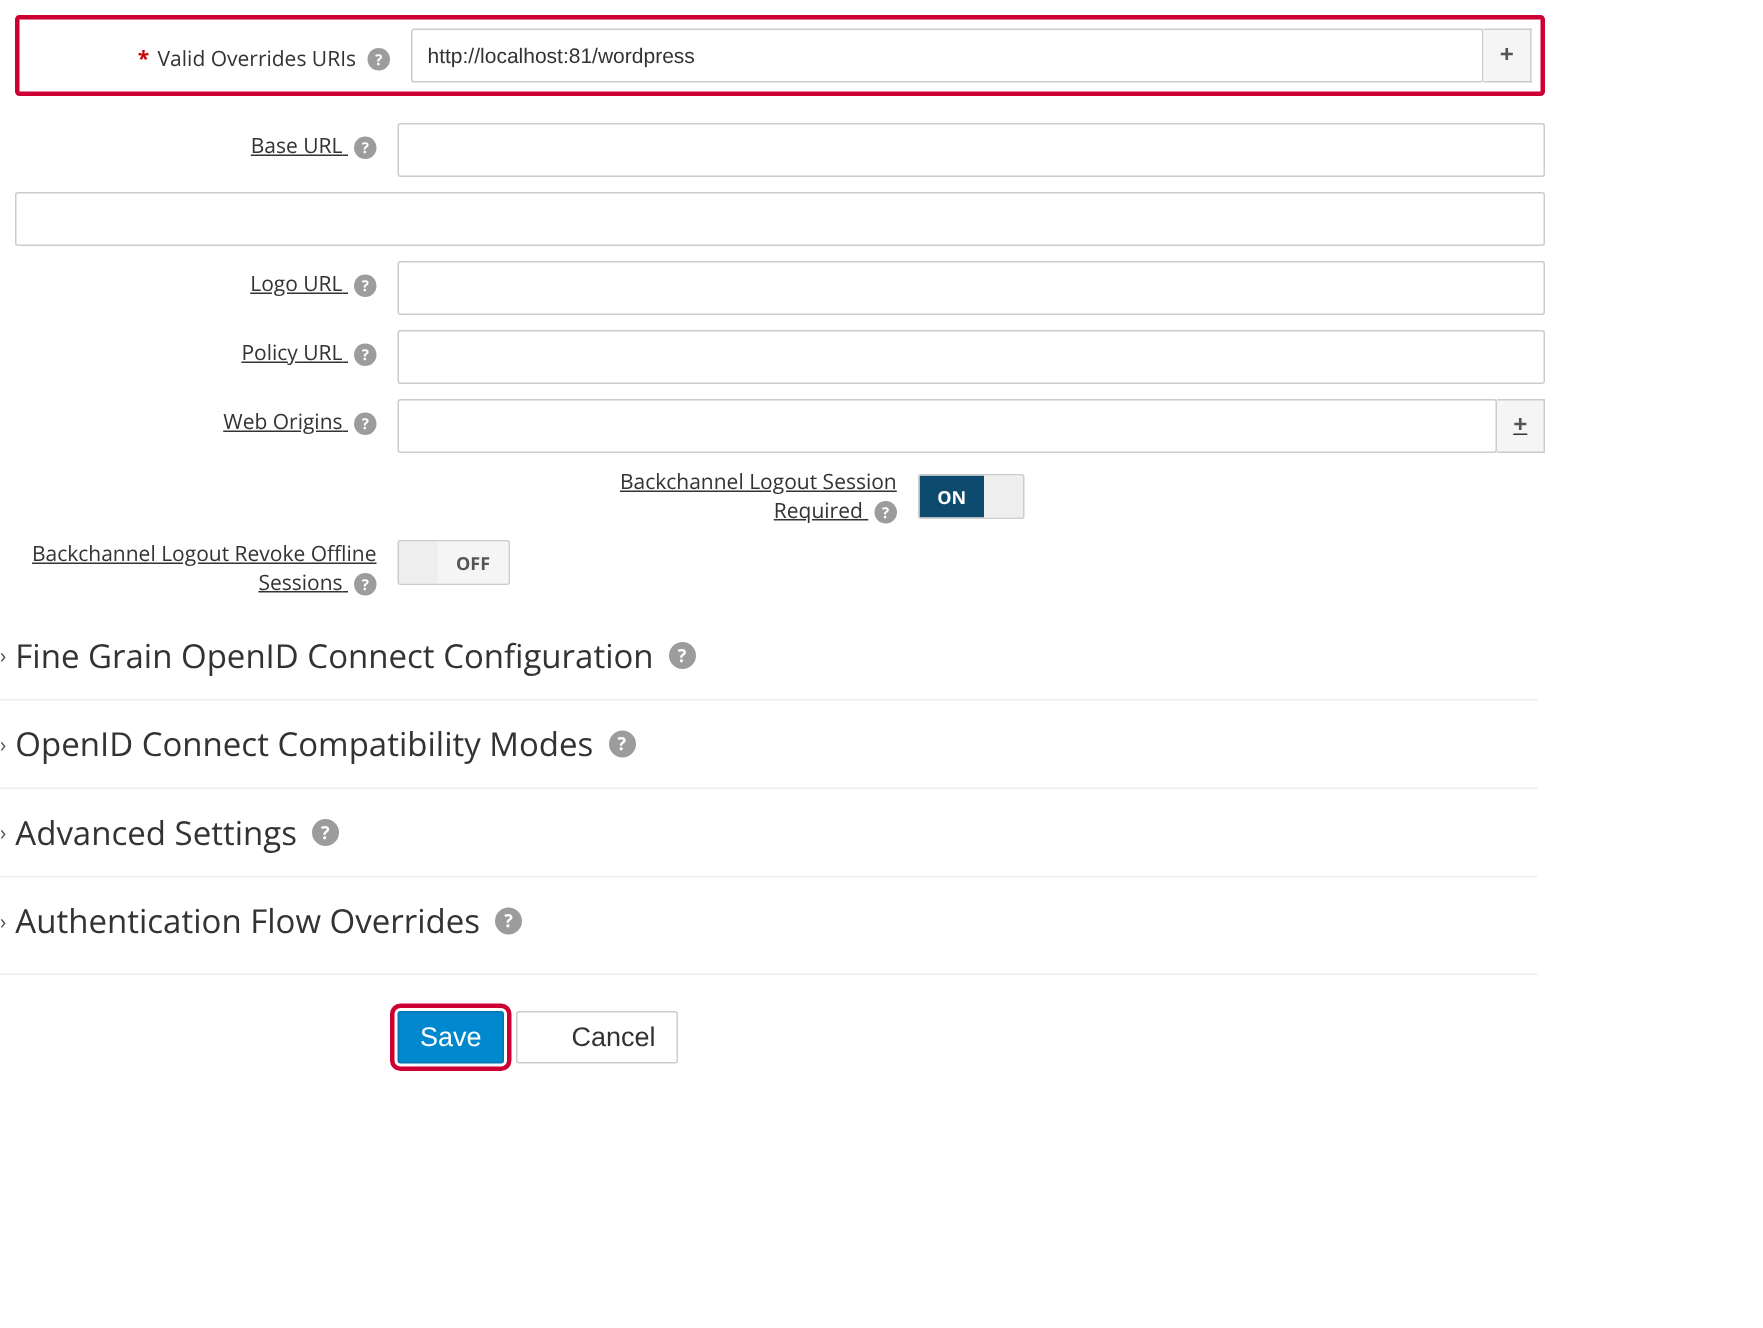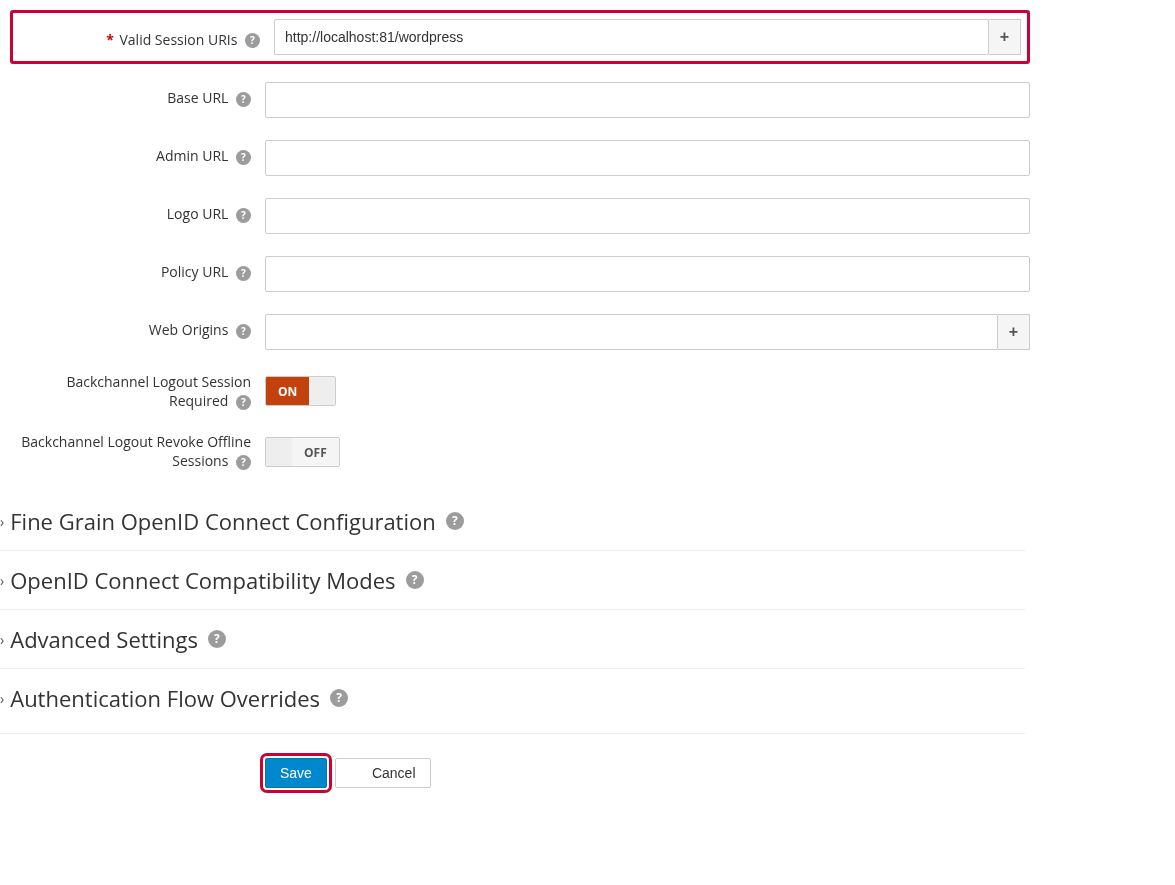--- a/index.html
+++ b/index.html
@@ -4,21 +4,21 @@
   <style>
     * { box-sizing: border-box; margin: 0; padding: 0; }
     body {
       font-family: "Open Sans", "Helvetica Neue", Helvetica, Arial, sans-serif;
       font-size: 14px;
       color: #333;
       background: #fff;
       padding: 10px 0 30px 0;
     }
     .form-wrapper { width: 1020px; margin-left: 10px; }
-    .form-row { display: flex; align-items: flex-start; margin-bottom: 22px; }
+    .form-row { display: flex; align-items: flex-start; margin-bottom: 10px; text-decoration: underline; }
     .label-col {
       width: 255px;
       text-align: right;
       padding-right: 14px;
       padding-top: 6px;
       color: #333;
       font-size: 14px;
     }
     .req { color: #c00; font-weight: bold; margin-right: 2px; }
     .help-icon {
@@ -69,21 +69,21 @@
     .highlight-box .label-col { padding-top: 4px; }
     
     .toggle {
       display: inline-flex;
       border: 1px solid #ccc;
       border-radius: 2px;
       overflow: hidden;
       height: 30px;
       cursor: pointer;
     }
-    .toggle-on .seg-on { background: #c2410c; color: #fff; }
+    .toggle-on .seg-on { background: #0c4a6e; color: #fff; }
     .toggle-on .seg-off-blank { background: #eee; }
     .toggle-off .seg-blank { background: #eee; }
     .toggle-off .seg-off { background: #f5f5f5; color: #555; }
     .seg {
       display: flex; align-items: center; justify-content: center;
       font-size: 12px; font-weight: bold;
       padding: 0 12px;
     }
     .seg-blank, .seg-off-blank { width: 26px; padding: 0; }
     
@@ -100,21 +100,21 @@
     .section .chev { font-size: 14px; color: #555; }
     .section .help-icon { width: 18px; height: 18px; line-height: 18px; font-size: 12px; }
     .sections { margin-top: 10px; margin-right: 150px; }
     .sections .section:first-child { border-top: none; }
     .sections-divider { border-top: 1px solid #eee; margin-top: 6px; }
     
     .btn-row { margin-left: 265px; margin-top: 24px; display: flex; gap: 8px; }
     .btn {
       padding: 6px 14px;
       border-radius: 2px;
-      font-size: 14px;
+      font-size: 18px;
       cursor: pointer;
       text-align: center;
     }
     .btn-save {
       background: #0088ce;
       color: #fff;
       outline: 3px solid #cc0033;
       outline-offset: 2px;
       border: 1px solid #0077b3;
     }
@@ -126,21 +126,21 @@
     }
   </style>
 </head>
 <body>
 
 <div class="form-wrapper">
 
   <div class="highlight-box">
     <div class="label-col">
       <span class="req">*</span>
-      <span>Valid Session URIs</span>
+      <span>Valid Overrides URIs</span>
       <span class="help-icon">?</span>
     </div>
     <div class="input-col">
       <input class="text-input" type="text" value="http://localhost:81/wordpress" style="">
       <button class="addon-btn">
         <span>+</span>
       </button>
     </div>
   </div>
 
@@ -148,24 +148,20 @@
     <div class="label-col">
       <span>Base URL</span>
       <span class="help-icon">?</span>
     </div>
     <div class="input-col">
       <input class="text-input" type="text" value="" style="">
     </div>
   </div>
 
   <div class="form-row">
-    <div class="label-col">
-      <span>Admin URL</span>
-      <span class="help-icon">?</span>
-    </div>
     <div class="input-col">
       <input class="text-input" type="text" value="" style="">
     </div>
   </div>
 
   <div class="form-row">
     <div class="label-col">
       <span>Logo URL</span>
       <span class="help-icon">?</span>
     </div>
@@ -192,34 +188,34 @@
     </div>
     <div class="input-col">
       <input class="text-input" type="text" value="" style="">
       <button class="addon-btn">
         <span>+</span>
       </button>
     </div>
   </div>
 
 
-  <div class="form-row" style="align-items:center;">
+  <div class="form-row" style="align-items:center;justify-content:center;">
     <div class="label-col" style="padding-top:0;">
       <span>Backchannel Logout Session Required</span>
       <span class="help-icon">?</span>
     </div>
     <div>
       <div class="toggle toggle-on">
         <div class="seg seg-on">ON</div>
         <div class="seg seg-off-blank"></div>
       </div>
     </div>
   </div>
 
-  <div class="form-row" style="align-items:flex-end;">
+  <div class="form-row" style="align-items:flex-start;">
     <div class="label-col" style="padding-top:0;">
       <span>Backchannel Logout Revoke Offline Sessions</span>
       <span class="help-icon">?</span>
     </div>
     <div>
       <div class="toggle toggle-off">
         <div class="seg seg-blank"></div>
         <div class="seg seg-off">OFF</div>
       </div>
     </div>

